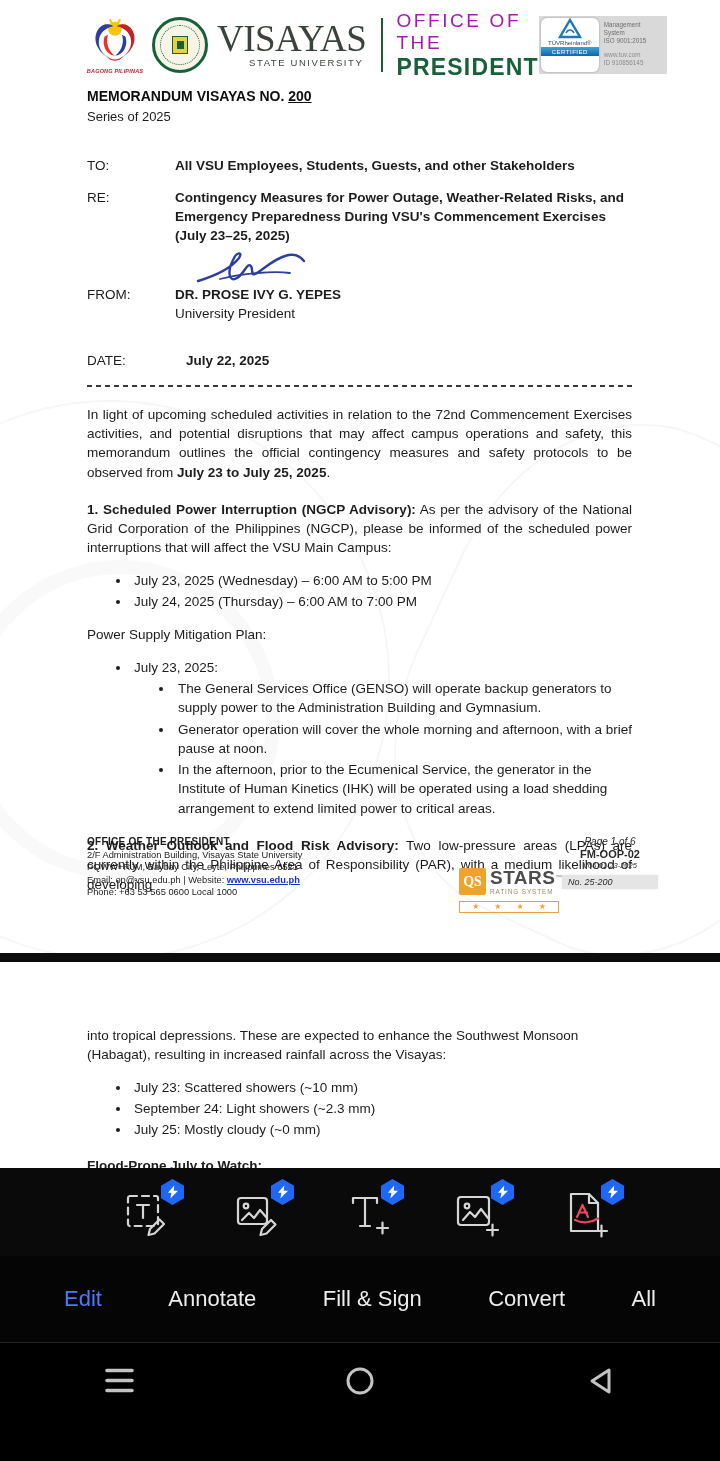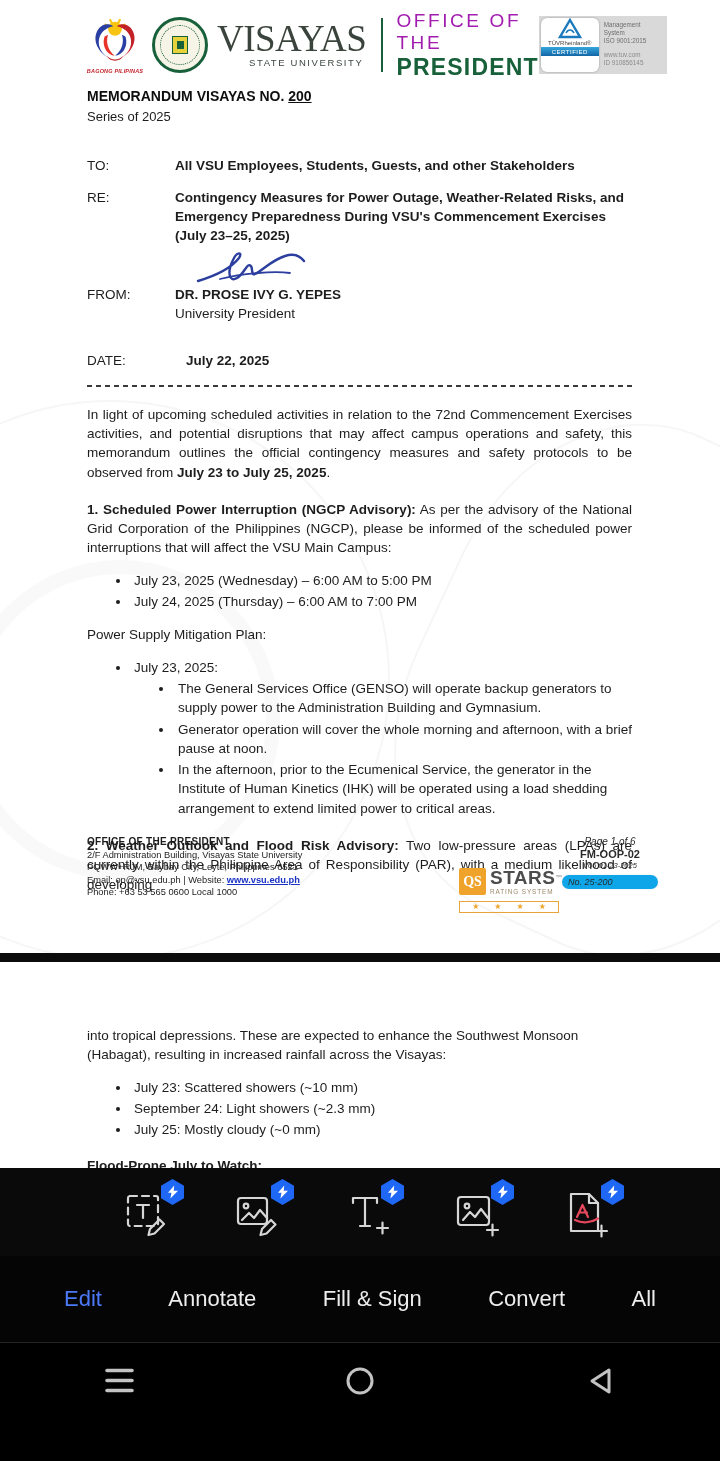--- a/index.html
+++ b/index.html
@@ -74,21 +74,21 @@
   .qs-right { margin-left:4px; }
   .qs-stars { font-size:19px; font-weight:bold; color:#4d4d4d; letter-spacing:.5px; line-height:19px; }
   .qs-tm { font-size:7px; color:#9a9a9a; vertical-align:top; }
   .qs-rating { font-size:6.4px; color:#9a8a6a; letter-spacing:.9px; margin-top:1px; }
   .qs-bar { margin-top:6px; border:1px solid #e8a33d; height:12px; display:flex; align-items:center; justify-content:center; gap:15px; }
   .qs-bar span { color:#f0a32a; font-size:8px; line-height:8px; }
   .f-right { margin-left:auto; width:96px; text-align:center; color:#2a2a2a; }
   .f-page { font-style:italic; font-size:10px; }
   .f-code { font-weight:bold; font-size:11px; margin-top:1px; }
   .f-ver  { font-style:italic; font-size:7.5px; margin-top:1px; }
-  .f-no   { font-style:italic; font-size:9px; background:#0ea5e9; margin-top:5px; padding:2px 6px 2px 6px; text-align:left; box-shadow:0 0 3px rgba(0,0,0,.08);border-radius:7px; }
+  .f-no   { font-style:italic; font-size:9px; background:#e5e5e5; margin-top:5px; padding:2px 6px 2px 6px; text-align:left; box-shadow:0 0 3px rgba(0,0,0,.08); }
 
   
   .page-divider { height:9px; background:#0c0c0c; }
   .page2 { height:206px; background:#fff; overflow:hidden; padding:64px 88px 0 87px; font-size:13.5px; line-height:19.3px; color:#1d1d1d; }
   .page2 .para { margin-top:0; text-align:left; }
   .page2 .flood-head { margin-top:17px; }
 
   
   .tool-bar { height:88px; background:#0a0a0a; display:flex; align-items:center; justify-content:space-between; padding:6px 110px 0 124px; }
   .tool { position:relative; width:46px; height:52px; cursor:pointer; }

